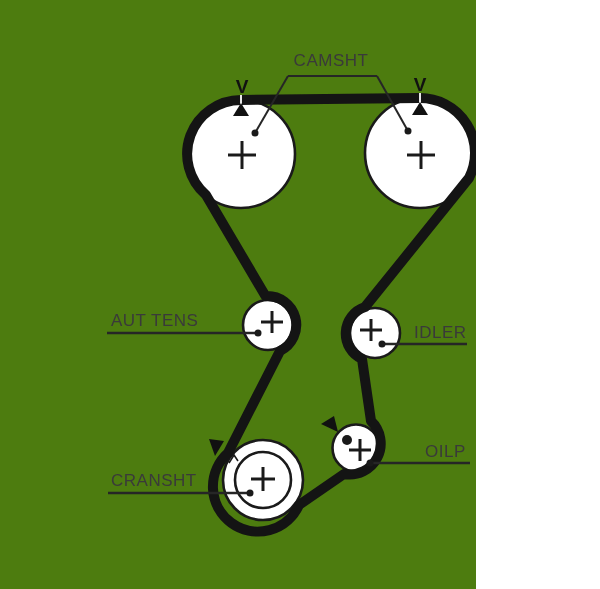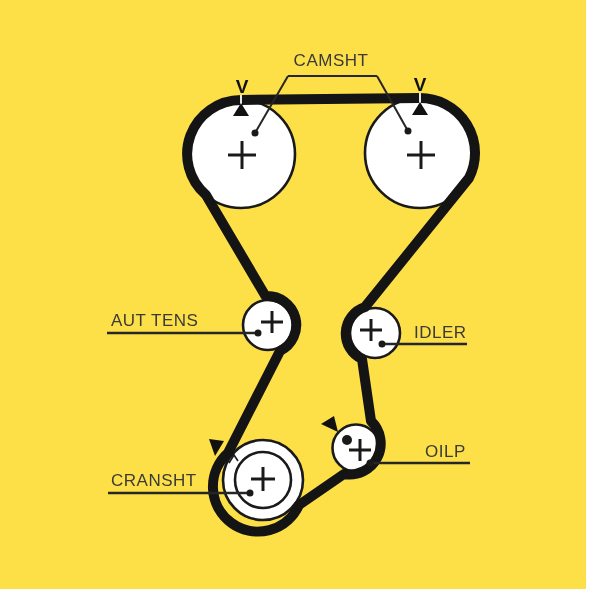--- a/index.html
+++ b/index.html
@@ -2,23 +2,23 @@
 <html><head>
 <meta charset="utf-8">
 <style>
   html, body {
     margin: 0;
     padding: 0;
     background: #ffffff;
   }
   .stage {
     position: relative;
-    width: 586px;
+    width: 476px;
     height: 589px;
-    background: #fde047;
+    background: #4d7c0f;
     overflow: hidden;
     font-family: "Liberation Sans", sans-serif;
   }
   svg { display: block; }
   .pulley {
     fill: #ffffff;
     stroke: #1a1a1a;
     stroke-width: 2.6;
   }
   .belt {

